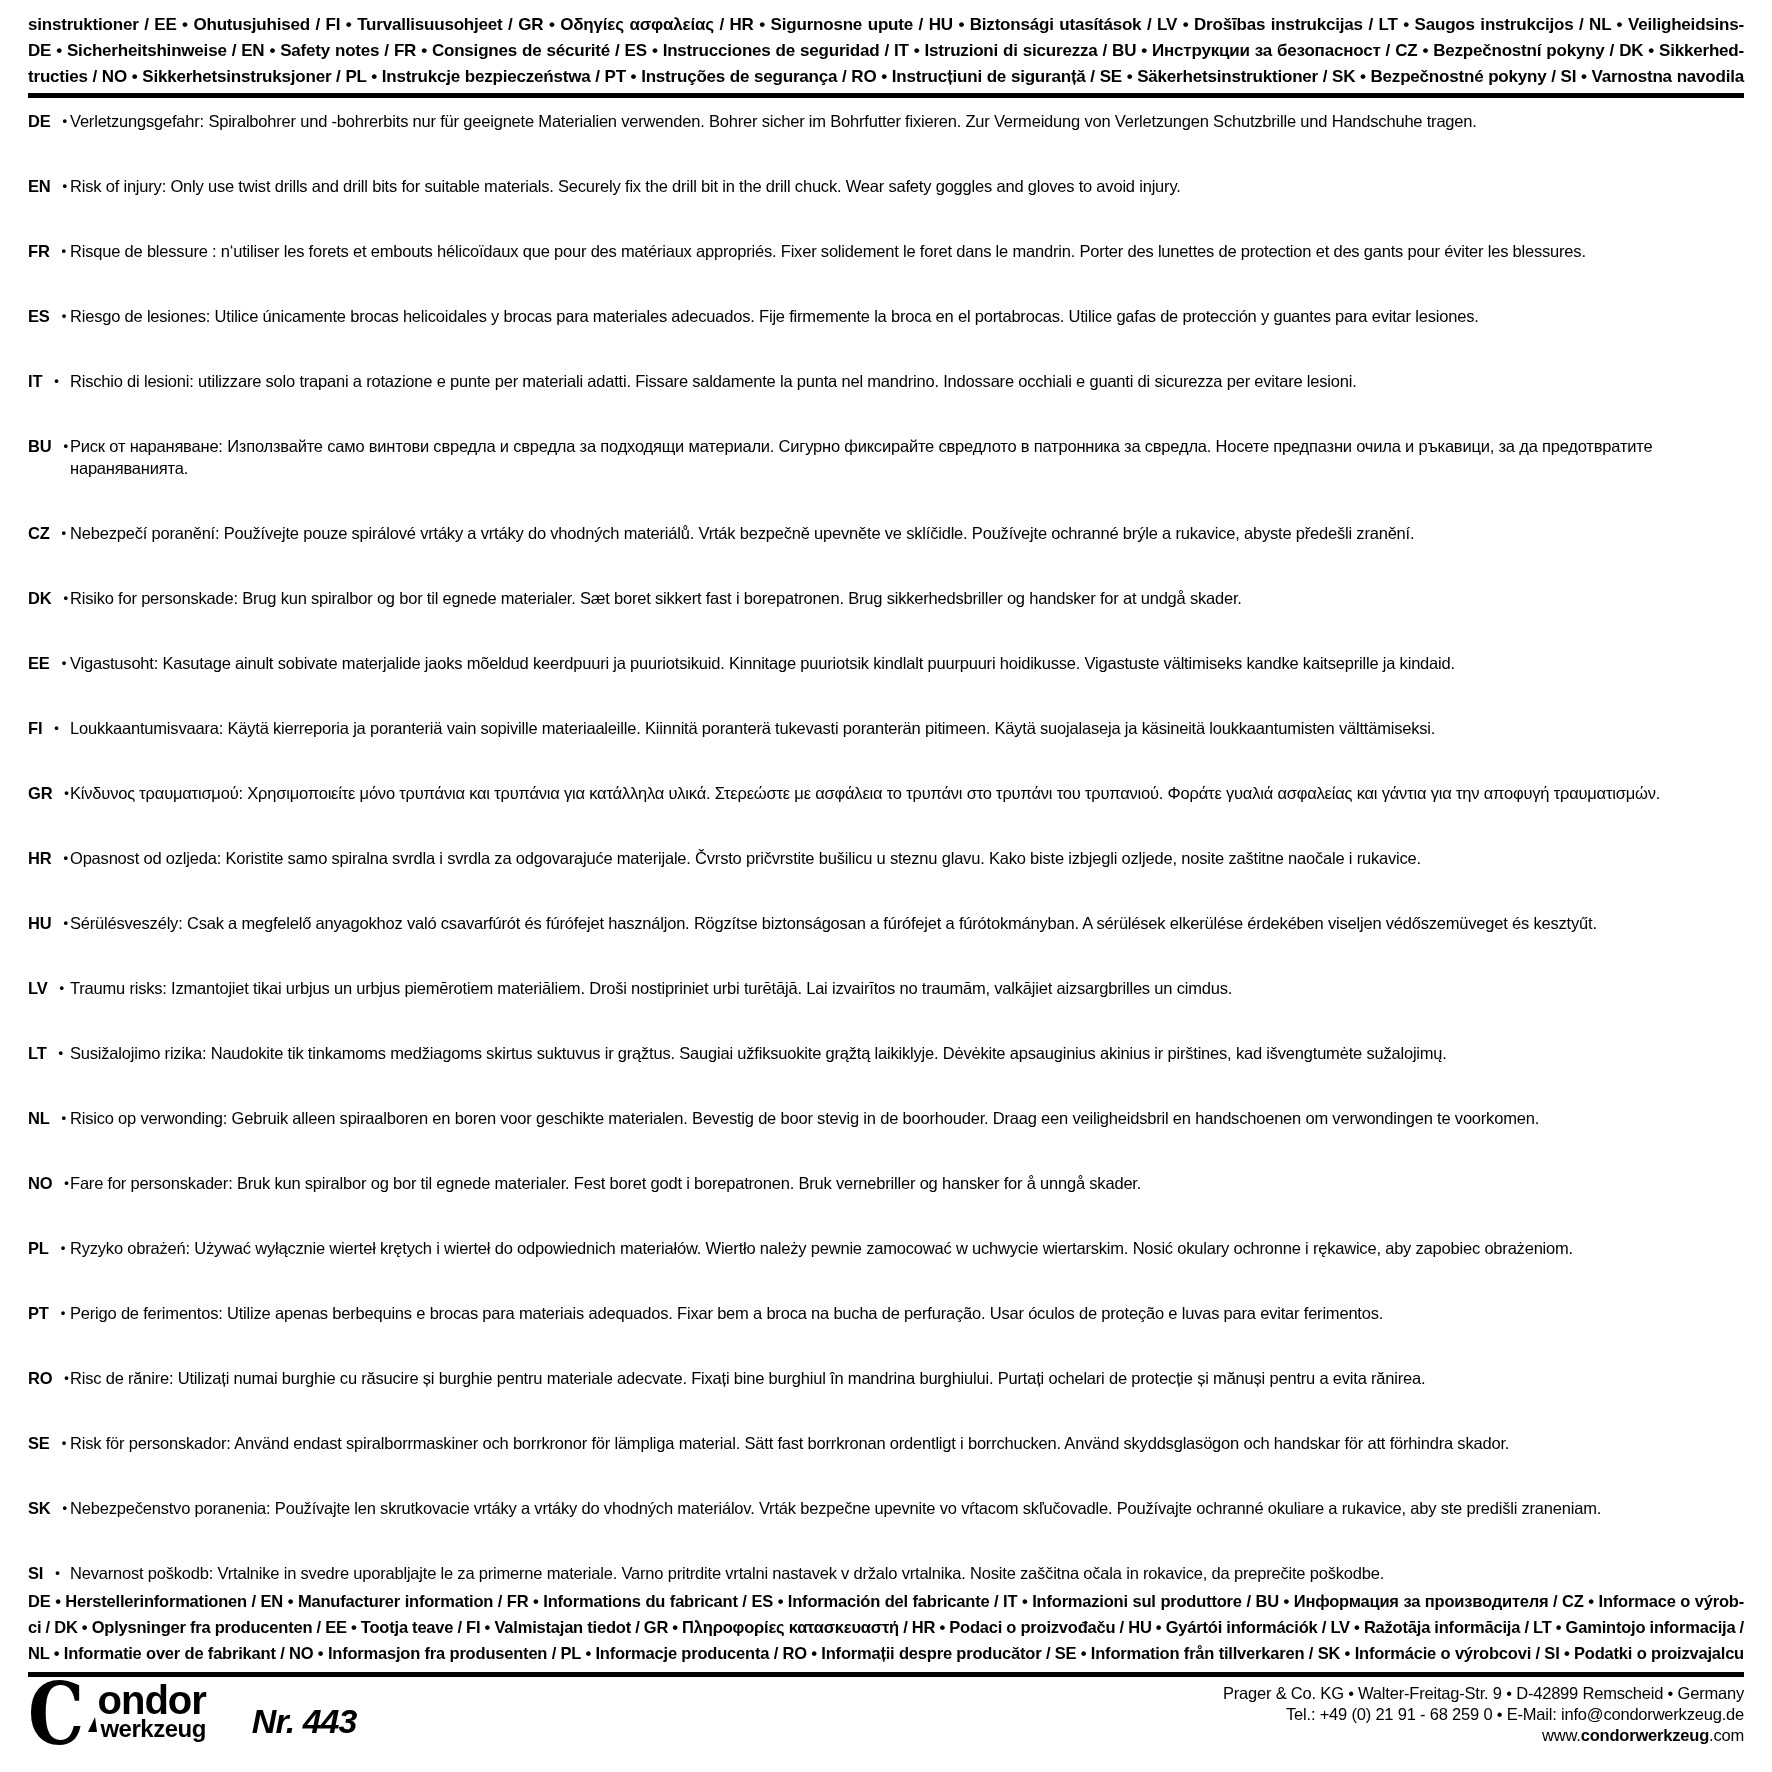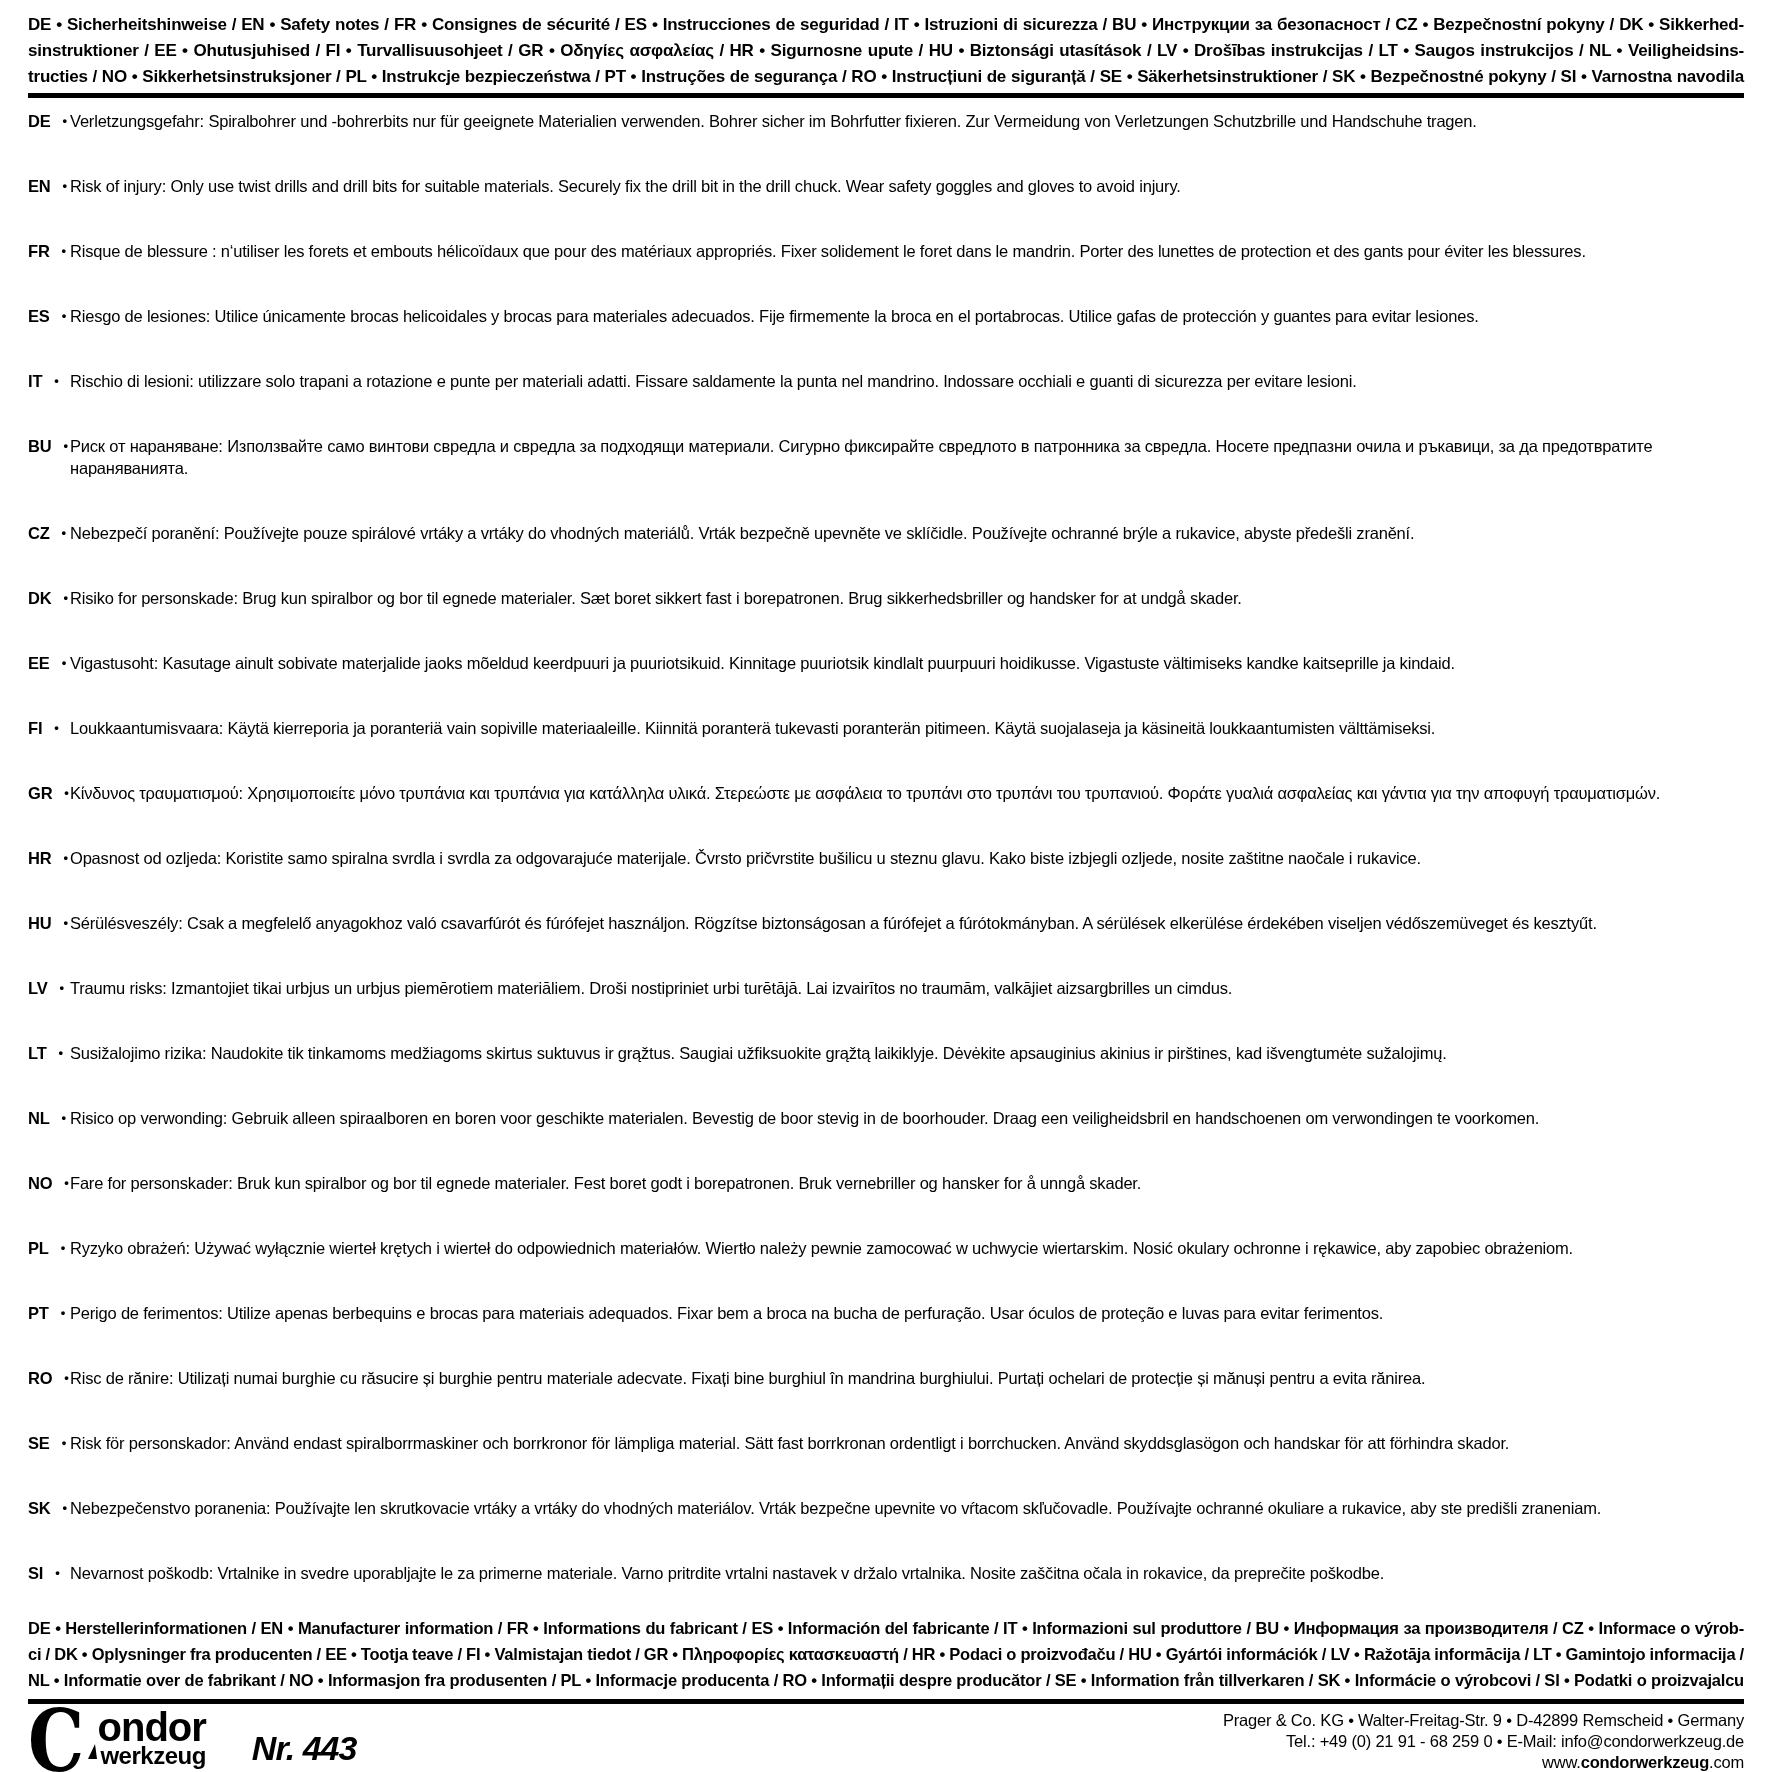--- a/index.html
+++ b/index.html
@@ -17,21 +17,21 @@
   .header{font-weight:bold;font-size:17px;line-height:26px;letter-spacing:-0.2px;}
   .header .hline{text-align:justify;text-align-last:justify;white-space:normal;}
   .rule{border:0;border-top:5px solid #000;margin:3px 0 0 0;}
   
   .notes{margin-top:12px;}
   .note{
     display:grid;grid-template-columns:42px 1fr;
     font-size:16.5px;line-height:22px;letter-spacing:-0.2px;
     margin-bottom:43px;
   }
-  .note:last-child{margin-bottom:31px;}
+  .note:last-child{margin-bottom:4px;}
   .nh{display:flex;gap:12px;}
   .code{font-weight:bold;font-style:normal;}
   .blt{font-weight:bold;font-size:13px;line-height:22px;}
   .nt{text-align:left;}
   
   .mfr{font-weight:bold;font-size:16.5px;line-height:26px;letter-spacing:-0.2px;word-spacing:-3px;}
   .mfr .mline{text-align:justify;text-align-last:justify;}
   .rule2{border:0;border-top:5px solid #000;margin:6px 0 0 0;}
   
   .footer{display:flex;justify-content:space-between;align-items:flex-start;margin-top:6px;}
@@ -49,22 +49,22 @@
   .product-no{font-weight:bold;font-style:italic;font-size:34px;letter-spacing:-1px;padding-bottom:4px;}
   .address{font-size:16.5px;line-height:21px;text-align:right;letter-spacing:-0.2px;}
   .address b{font-weight:bold;}
 </style>
 </head>
 <body>
 
 <div class="page">
 
   <div class="header">
+    <div class="hline">sinstruktioner / EE • Ohutusjuhised / FI • Turvallisuusohjeet / GR • Οδηγίες ασφαλείας / HR • Sigurnosne upute / HU • Biztonsági utasítások / LV • Drošības instrukcijas / LT • Saugos instrukcijos / NL • Veiligheidsins-</div>
     <div class="hline">DE • Sicherheitshinweise / EN • Safety notes / FR • Consignes de sécurité / ES • Instrucciones de seguridad / IT • Istruzioni di sicurezza / BU • Инструкции за безопасност / CZ • Bezpečnostní pokyny / DK • Sikkerhed-</div>
-    <div class="hline">sinstruktioner / EE • Ohutusjuhised / FI • Turvallisuusohjeet / GR • Οδηγίες ασφαλείας / HR • Sigurnosne upute / HU • Biztonsági utasítások / LV • Drošības instrukcijas / LT • Saugos instrukcijos / NL • Veiligheidsins-</div>
     <div class="hline">tructies / NO • Sikkerhetsinstruksjoner / PL • Instrukcje bezpieczeństwa / PT • Instruções de segurança / RO • Instrucțiuni de siguranță / SE • Säkerhetsinstruktioner / SK • Bezpečnostné pokyny / SI • Varnostna navodila</div>
   </div>
   <hr class="rule">
 
   <div class="notes">
     <div class="note">
         <span class="nh">
           <span class="code">DE</span>
           <span class="blt">•</span>
         </span>

